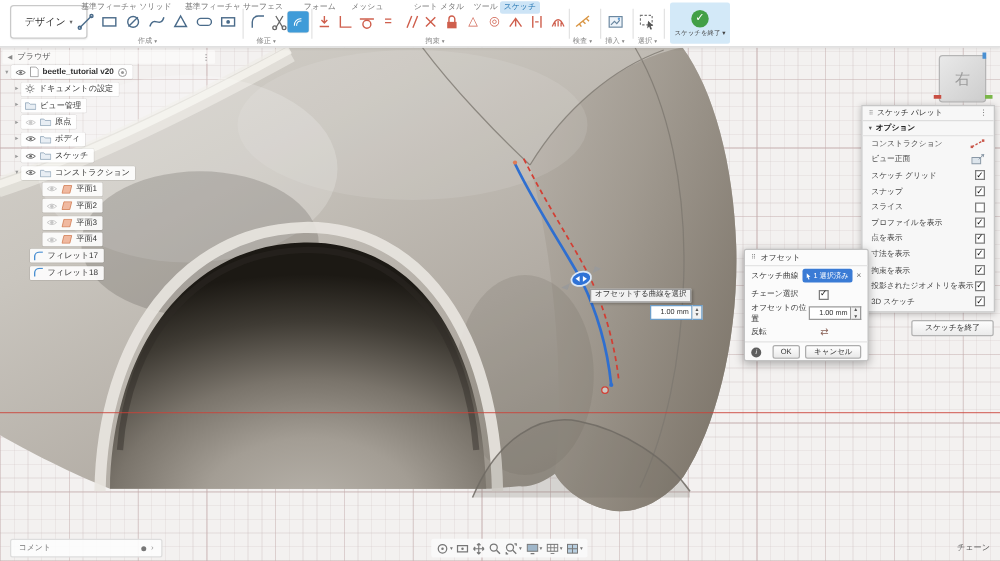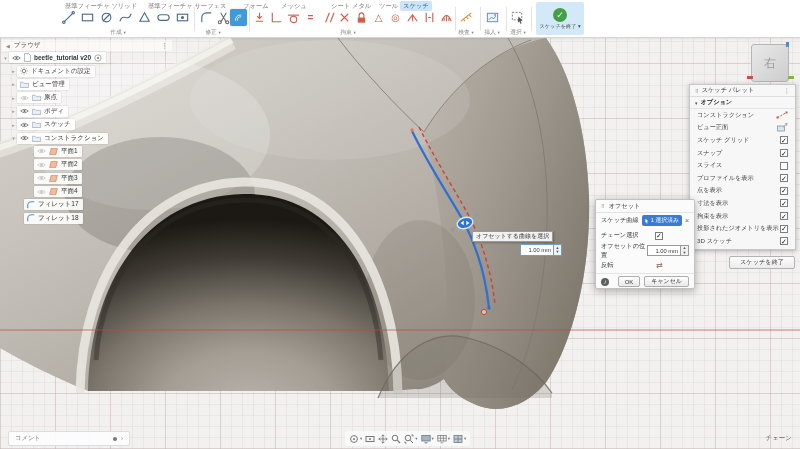--- a/index.html
+++ b/index.html
@@ -179,20 +179,24 @@
     <g>
       <path d="M 449,230 l 7,-3.5 -2,5.5 Z" fill="#9a9a9a"></path>
       <path d="M 481,215 l -7,3.5 2,-5.5 Z" fill="#9a9a9a"></path>
       <ellipse cx="465" cy="223" rx="8" ry="5.5" fill="#2f72d6" stroke="#dce8f7" stroke-width="1.4" transform="rotate(-16 465 223)"></ellipse>
       <path d="M 460.5,223 l 3.2,-2.3 v 4.6 Z" fill="#fff"></path>
       <path d="M 469.5,223 l -3.2,-2.3 v 4.6 Z" fill="#fff"></path>
     </g>
   </svg>
 
   <div class="toolbar">
+    <div class="design-btn">
+      <span>デザイン</span>
+      <span class="crt">▾</span>
+    </div>
     <span class="tab" style="left:62px">基準フィーチャ ソリッド</span>
     <span class="tab" style="left:145px">基準フィーチャ サーフェス</span>
     <span class="tab" style="left:240px">フォーム</span>
     <span class="tab" style="left:278px">メッシュ</span>
     <span class="tab" style="left:328px">シート メタル</span>
     <span class="tab" style="left:376px">ツール</span>
     <span class="tab active" style="left:400px">スケッチ</span>
 
     <span class="tbi" style="left:60px">
         <svg width="15" height="15" viewBox="0 0 16 16" stroke="#4a6b8a" fill="none" stroke-width="1.2">

